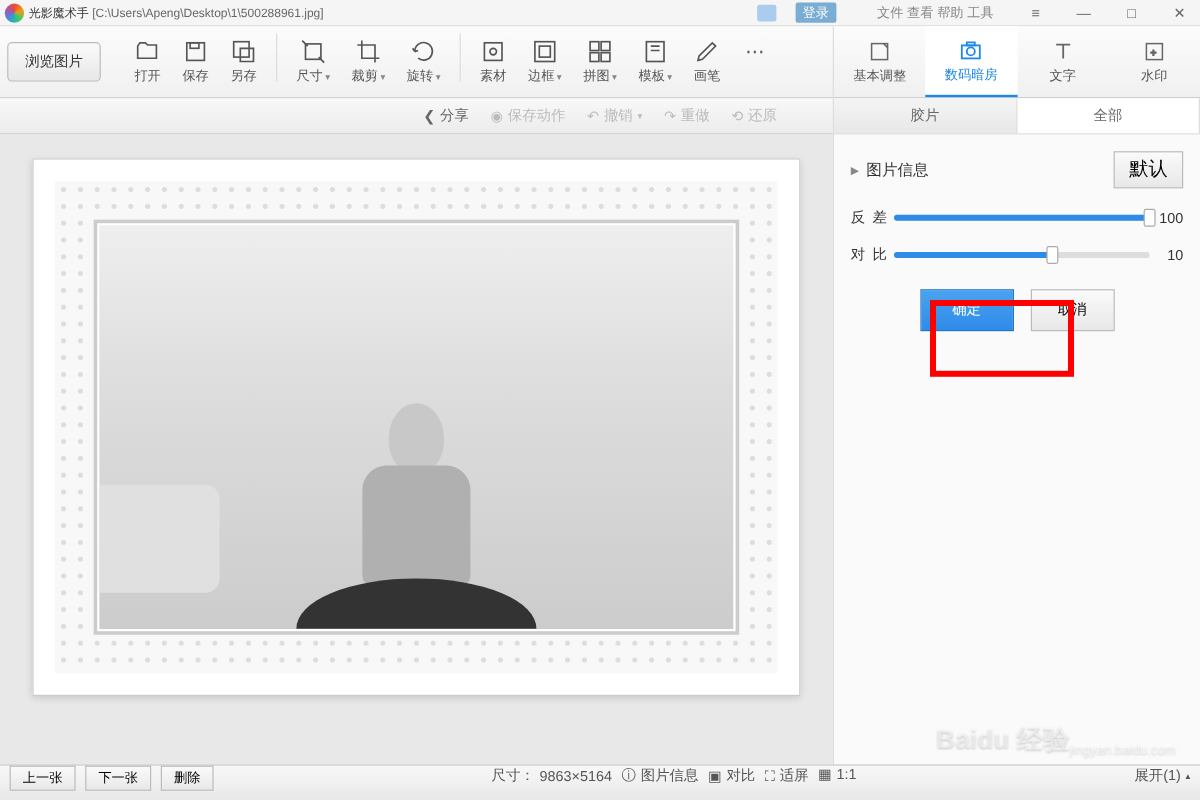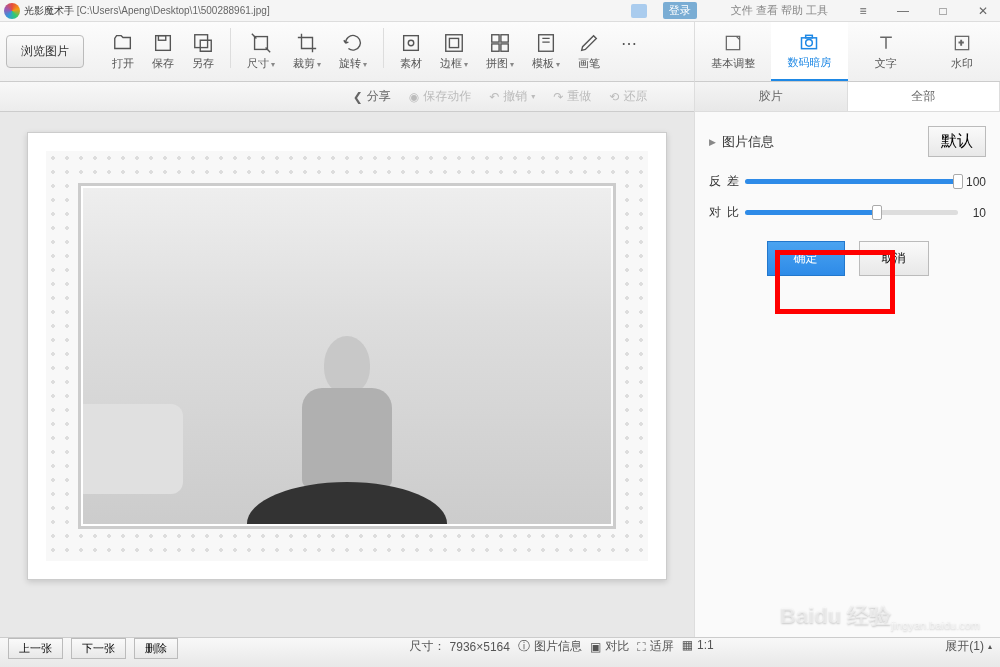--- a/index.html
+++ b/index.html
@@ -333,21 +333,21 @@
   <div class="highlight-box" style="left:80px; top:168px; width:120px; height:64px;"></div>
 </div>
 
 <div class="statusbar">
   <button class="sb-btn">上一张</button>
   <button class="sb-btn">下一张</button>
   <button class="sb-btn">删除</button>
   <div class="sb-sep"></div>
   <div class="sb-item">
     <span>尺寸：</span>
-      <span>7936×5164</span>
+      <span>9863×5164</span>
   </div>
   <div class="sb-item">
       <span>ⓘ</span>
       <span>图片信息</span>
     </div>
   <div class="sb-item">
       <span>▣</span>
       <span>对比</span>
     </div>
   <div class="sb-item">

